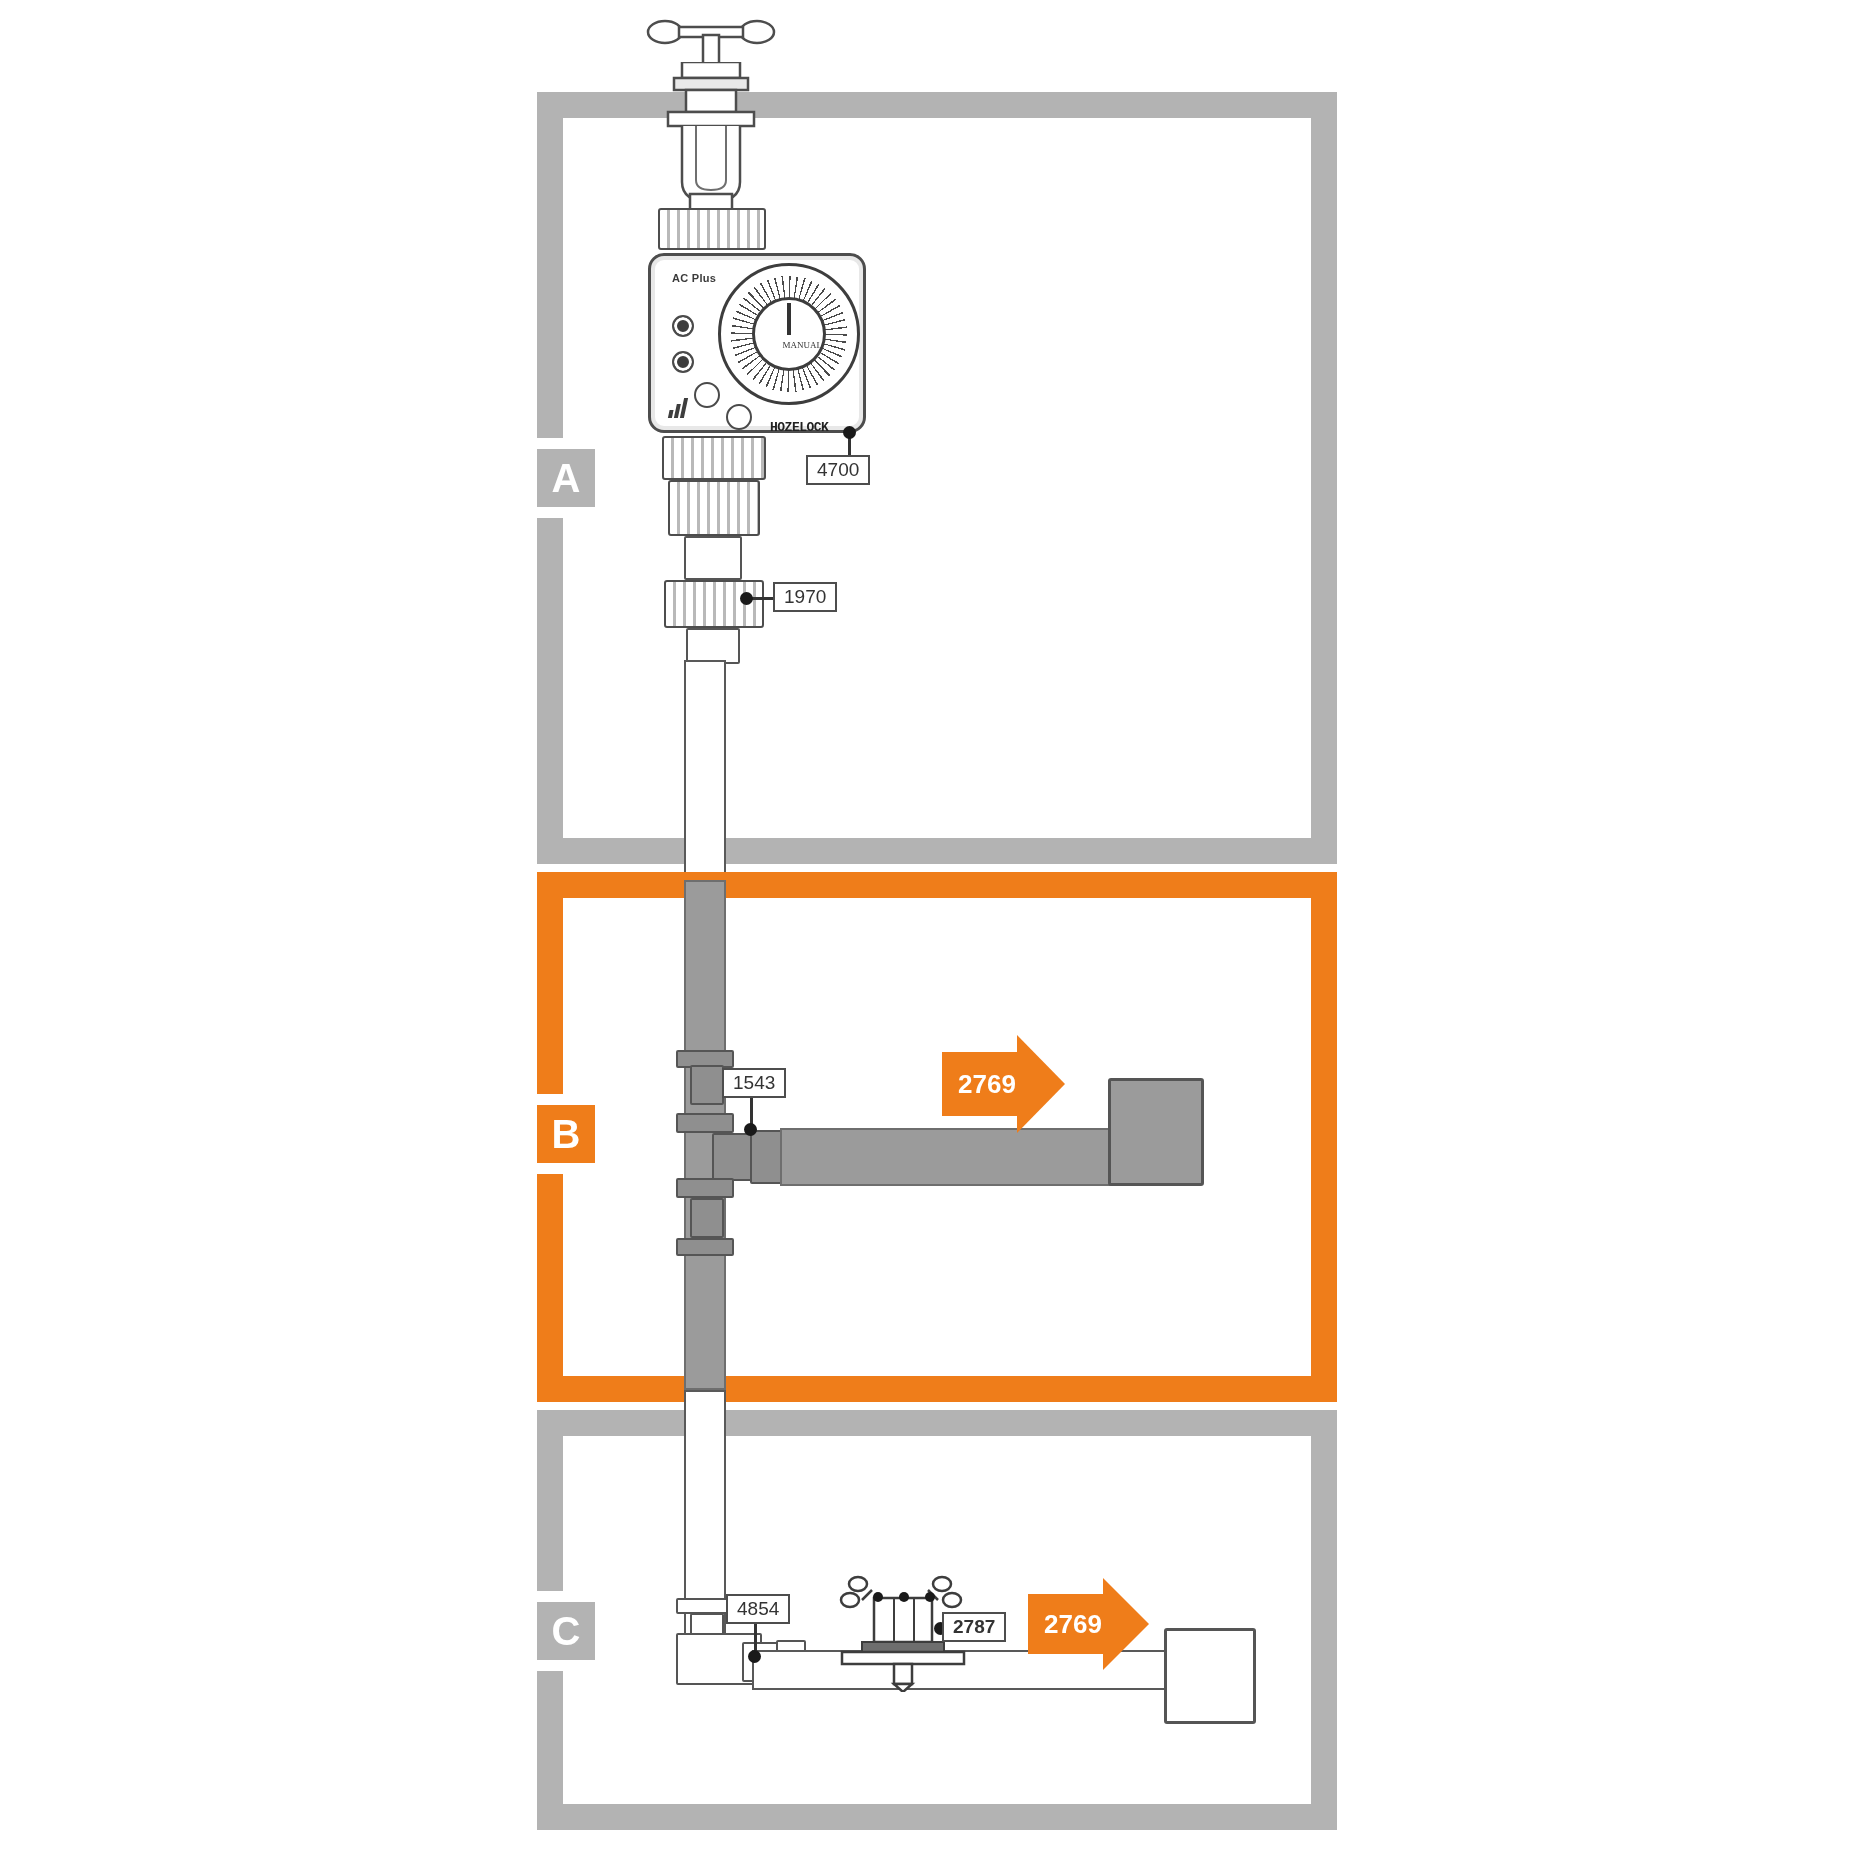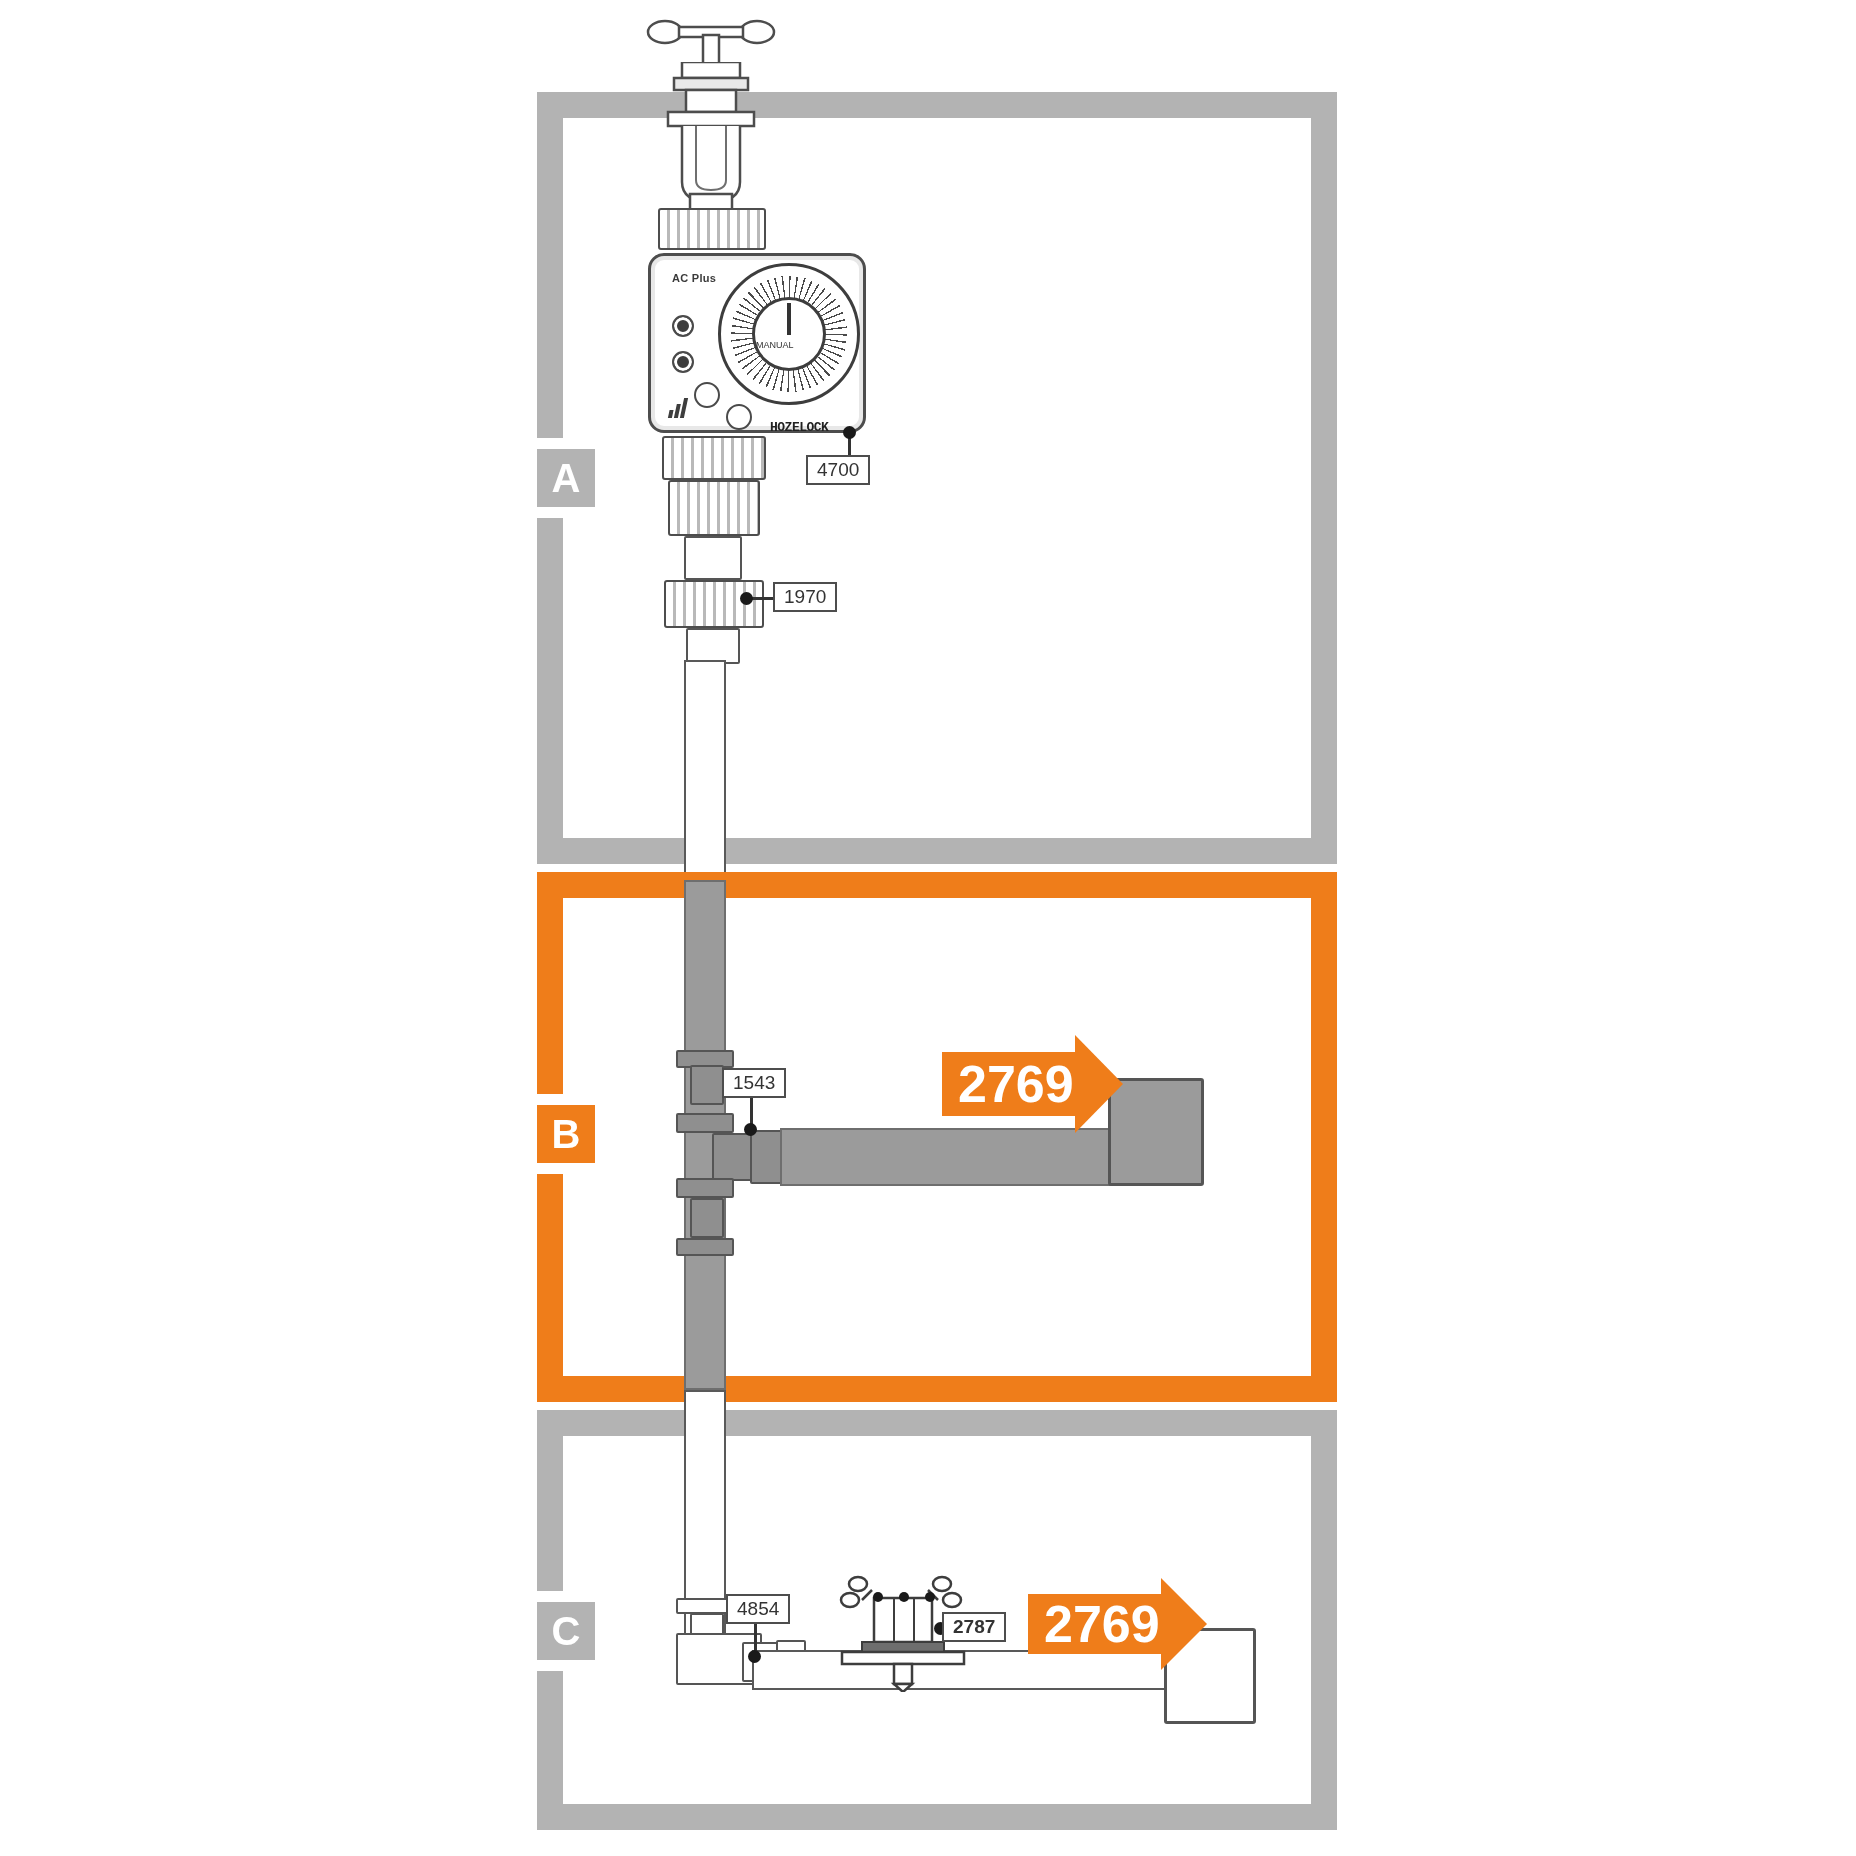--- a/index.html
+++ b/index.html
@@ -95,21 +95,21 @@
     z-index: 25;
   }
   .arrow .body {
     background: #ef7d1a;
     height: 100%;
     display: flex;
     align-items: center;
     padding-left: 16px;
     padding-right: 2px;
     color: #ffffff;
-    font-size: 52px;
+    font-size: 26px;
     font-weight: bold;
     font-family: "Liberation Sans", sans-serif;
     line-height: 1;
   }
   .arrow .head {
     width: 0; height: 0;
     border-top: 0 solid transparent;
     border-bottom: 0 solid transparent;
     border-left-style: solid;
     border-left-color: #ef7d1a;
@@ -204,22 +204,22 @@
   }
   .dial-needle {
     position: absolute;
     background: #333333;
     transform-origin: bottom center;
   }
   .dial-label {
     position: absolute;
     font-size: 9px;
     color: #333;
-    font-family: Liberation Sans, sans-serif;
-    text-align: left;
+    font-family: Liberation Serif, serif;
+    text-align: right;
   }
   .btn-round {
     position: absolute;
     border-radius: 50%;
     border: 2px solid #4a4a4a;
     background: #ffffff;
   }
   .btn-round.filled {
     background: #3d3d3d;
     box-shadow: inset 0 0 0 3px #ffffff, inset 0 0 0 6px #3d3d3d;

